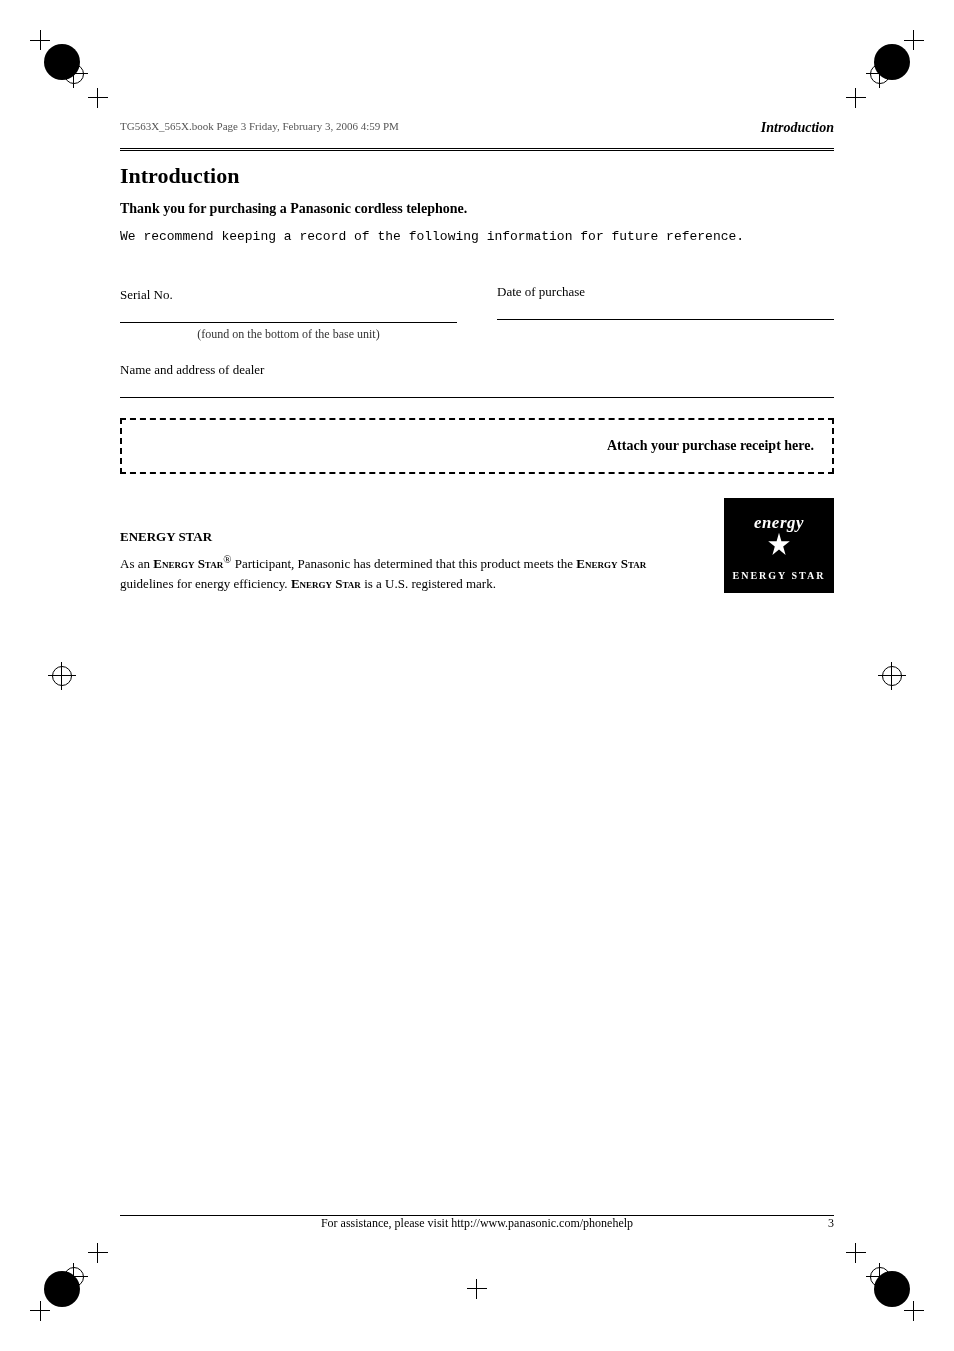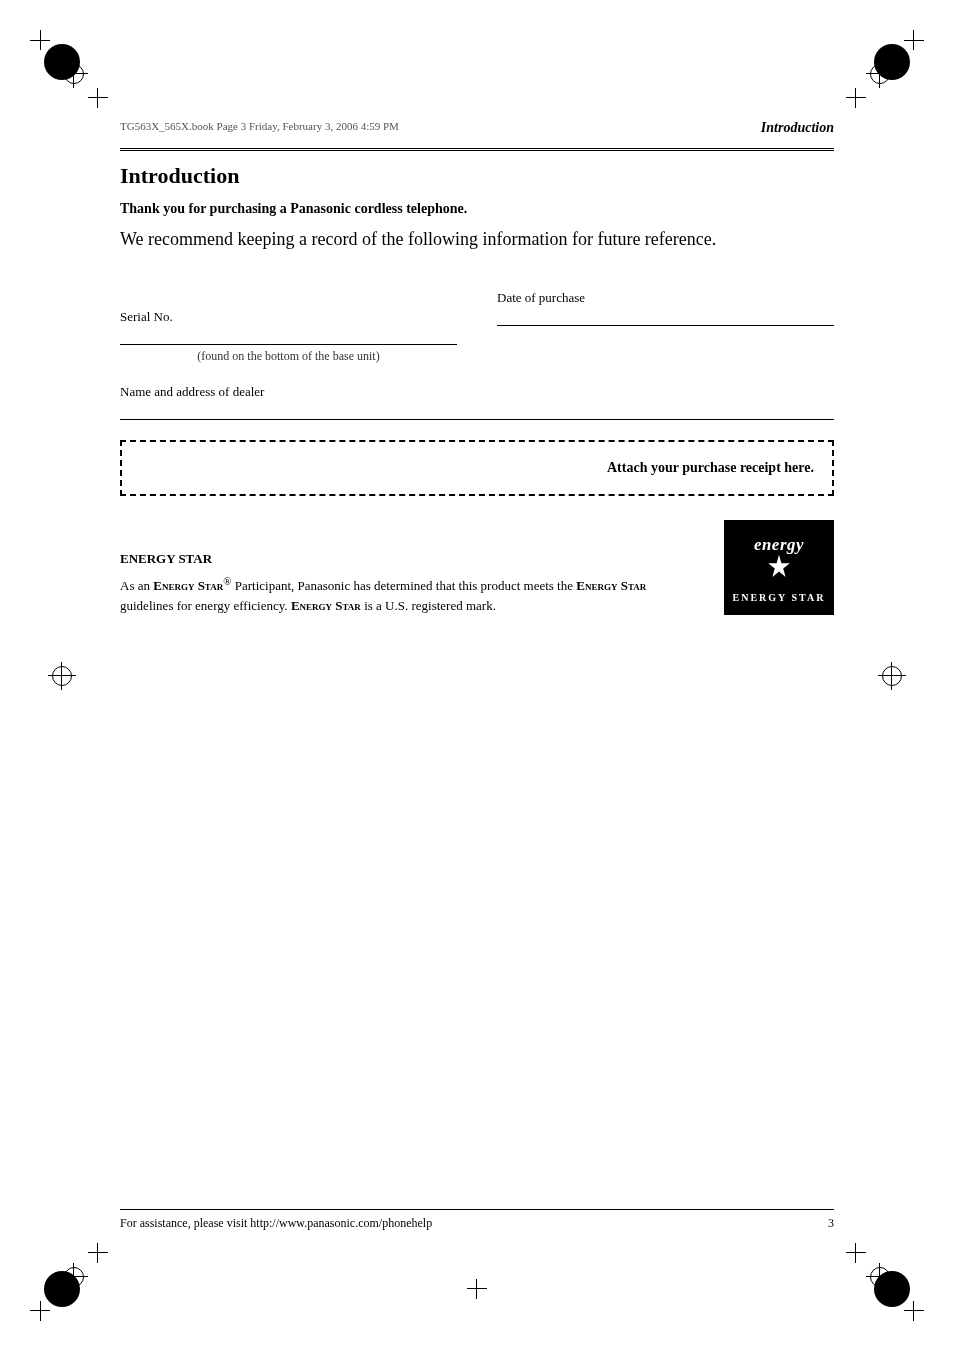--- a/index.html
+++ b/index.html
@@ -159,39 +159,41 @@
       margin-bottom: 12px;
     }
 
     .subtitle {
       font-size: 14px;
       font-weight: bold;
       margin-bottom: 12px;
     }
 
     .intro-text {
-      font-size: 18px;
-      margin-bottom: 40px;
+      font-size: 13px;
+      margin-bottom: 24px;
+      font-family: Liberation Mono, monospace;
     }
 
     
     .fields-container {
       display: flex;
       gap: 0;
       margin-bottom: 8px;
     }
 
     .field-left {
       flex: 1;
       padding-right: 40px;
       margin-top: 19px;
     }
 
     .field-right {
       flex: 1;
+      margin-top: 16px;
     }
 
     .field-label {
       font-size: 13px;
       margin-bottom: 2px;
     }
 
     .field-line {
       border-bottom: 1px solid #000;
       width: 100%;
@@ -285,24 +287,23 @@
       text-align: center;
     }
 
     
     .footer {
       position: absolute;
       bottom: 0;
       left: 0;
       right: 0;
       display: flex;
-      justify-content: flex-start;
+      justify-content: center;
       align-items: center;
       border-top: 1px solid #000;
-      padding-top: 6px;
       font-size: 12px;
     }
 
     .footer-page-num {
       position: absolute;
       right: 0;
       font-size: 12px;
     }
 
     

